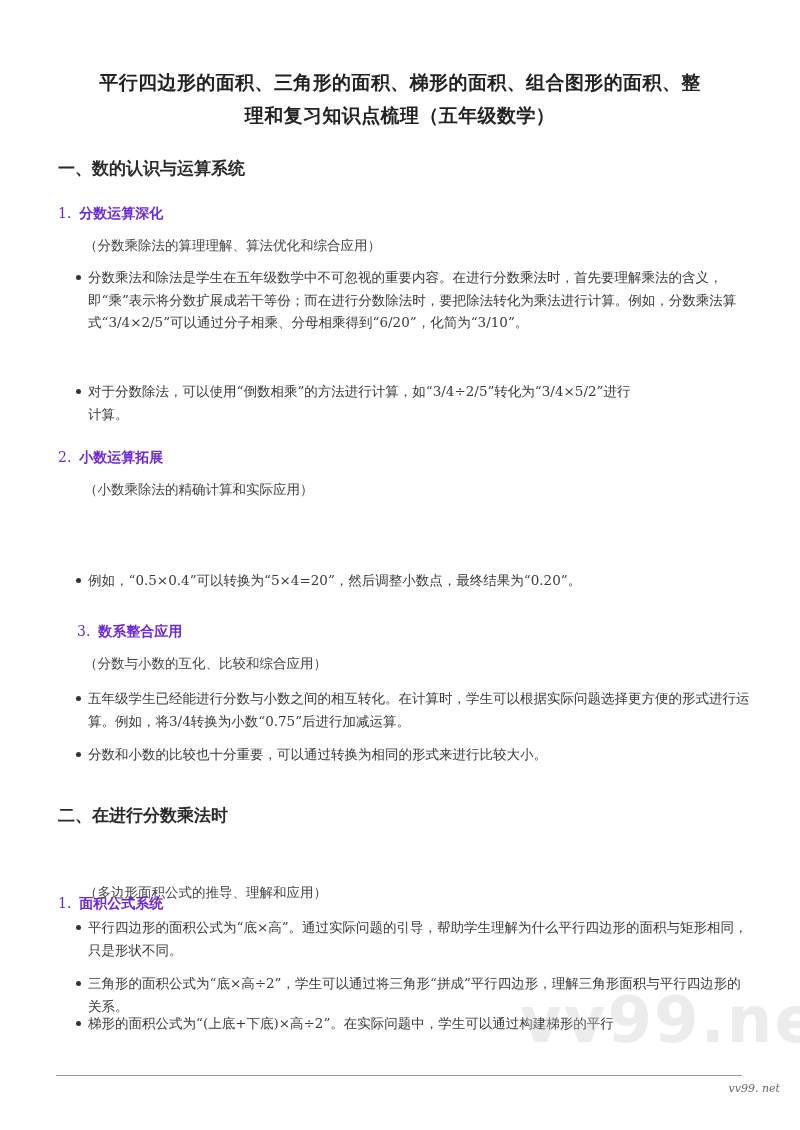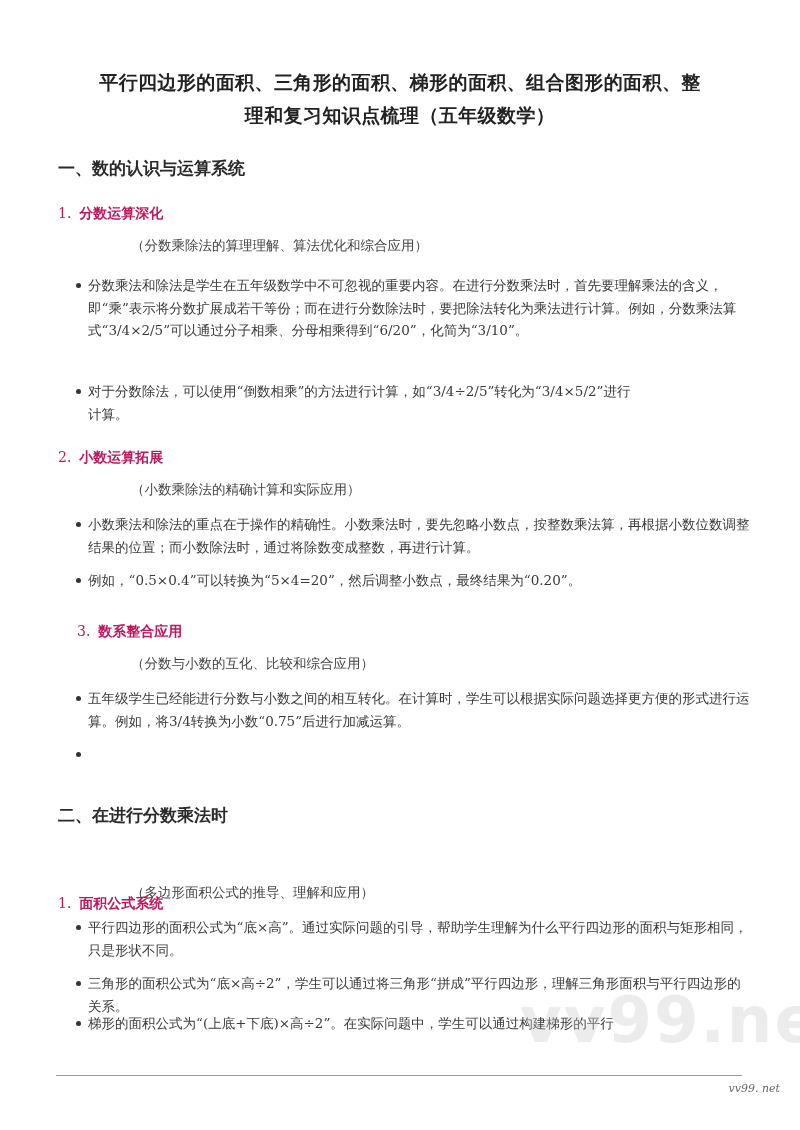--- a/index.html
+++ b/index.html
@@ -41,35 +41,34 @@
       font-size: 17px;
       color: #2a2a2a;
       line-height: 24px;
     }
     .h2 {
       position: absolute;
       left: 58px;
       font-family: "DejaVu Sans", "Liberation Sans", sans-serif;
       font-weight: bold;
       font-size: 14px;
-      color: #be185d;
+      color: #6d28d9;
       line-height: 20px;
     }
     .h2 .num {
       font-family: "DejaVu Serif", "Liberation Serif", serif;
       font-weight: normal;
       margin-right: 8px;
     }
     .sub {
       position: absolute;
       left: 84px;
       font-size: 13.5px;
       color: #444444;
       line-height: 20px;
-      margin-left: 47px;
     }
     .bullet {
       position: absolute;
       left: 74px;
       width: 676px;
       font-size: 13.5px;
       line-height: 22.5px;
       color: #3a3a3a;
       padding-left: 14px;
       box-sizing: border-box;
@@ -123,54 +122,51 @@
     <div>理和复习知识点梳理（五年级数学）</div>
   </div>
 
   <div class="h1" style="top:156px;">一、数的认识与运算系统</div>
 
   <div class="h2" style="top:203px;">
     <span class="num">1.</span><span>分数运算深化</span>
   </div>
   <div class="sub" style="top:235px;">（分数乘除法的算理理解、算法优化和综合应用）</div>
 
-  <div class="bullet" style="top:274px;">
+  <div class="bullet" style="top:266px;">
     <span class="dot"></span>
     <span>分数乘法和除法是学生在五年级数学中不可忽视的重要内容。在进行分数乘法时，首先要理解乘法的含义，即“乘”表示将分数扩展成若干等份；而在进行分数除法时，要把除法转化为乘法进行计算。例如，分数乘法算式“3/4×2/5”可以通过分子相乘、分母相乘得到“6/20”，化简为“3/10”。</span>
   </div>
   <div class="bullet" style="top:380px; width:560px;">
     <span class="dot"></span>
     <span>对于分数除法，可以使用“倒数相乘”的方法进行计算，如“3/4÷2/5”转化为“3/4×5/2”进行计算。</span>
   </div>
 
   <div class="h2" style="top:447px;">
     <span class="num">2.</span><span>小数运算拓展</span>
   </div>
   <div class="sub" style="top:479px;">（小数乘除法的精确计算和实际应用）</div>
 
-  <div class="bullet" style="top:513px;">
-    <span class="dot"></span>
-    <span>小数乘法和除法的重点在于操作的精确性。小数乘法时，要先忽略小数点，按整数乘法算，再根据小数位数调整结果的位置；而小数除法时，通过将除数变成整数，再进行计算。</span>
-  </div>
   <div class="bullet" style="top:569px;">
     <span class="dot"></span>
     <span>例如，“0.5×0.4”可以转换为“5×4=20”，然后调整小数点，最终结果为“0.20”。</span>
   </div>
 
   <div class="h2" style="top:621px;margin-left:19px;">
     <span class="num">3.</span><span>数系整合应用</span>
   </div>
   <div class="sub" style="top:653px;">（分数与小数的互化、比较和综合应用）</div>
 
   <div class="bullet" style="top:687px;">
     <span class="dot"></span>
     <span>五年级学生已经能进行分数与小数之间的相互转化。在计算时，学生可以根据实际问题选择更方便的形式进行运算。例如，将3/4转换为小数“0.75”后进行加减运算。</span>
   </div>
   <div class="bullet" style="top:743px;">
     <span class="dot"></span>
+    <span>分数和小数的比较也十分重要，可以通过转换为相同的形式来进行比较大小。</span>
   </div>
 
   <div class="h1" style="top:803px;">二、在进行分数乘法时</div>
 
   <div class="h2" style="top:850px;margin-top:43px;">
     <span class="num">1.</span><span>面积公式系统</span>
   </div>
   <div class="sub" style="top:882px;">（多边形面积公式的推导、理解和应用）</div>
 
   <div class="bullet" style="top:916px;">

